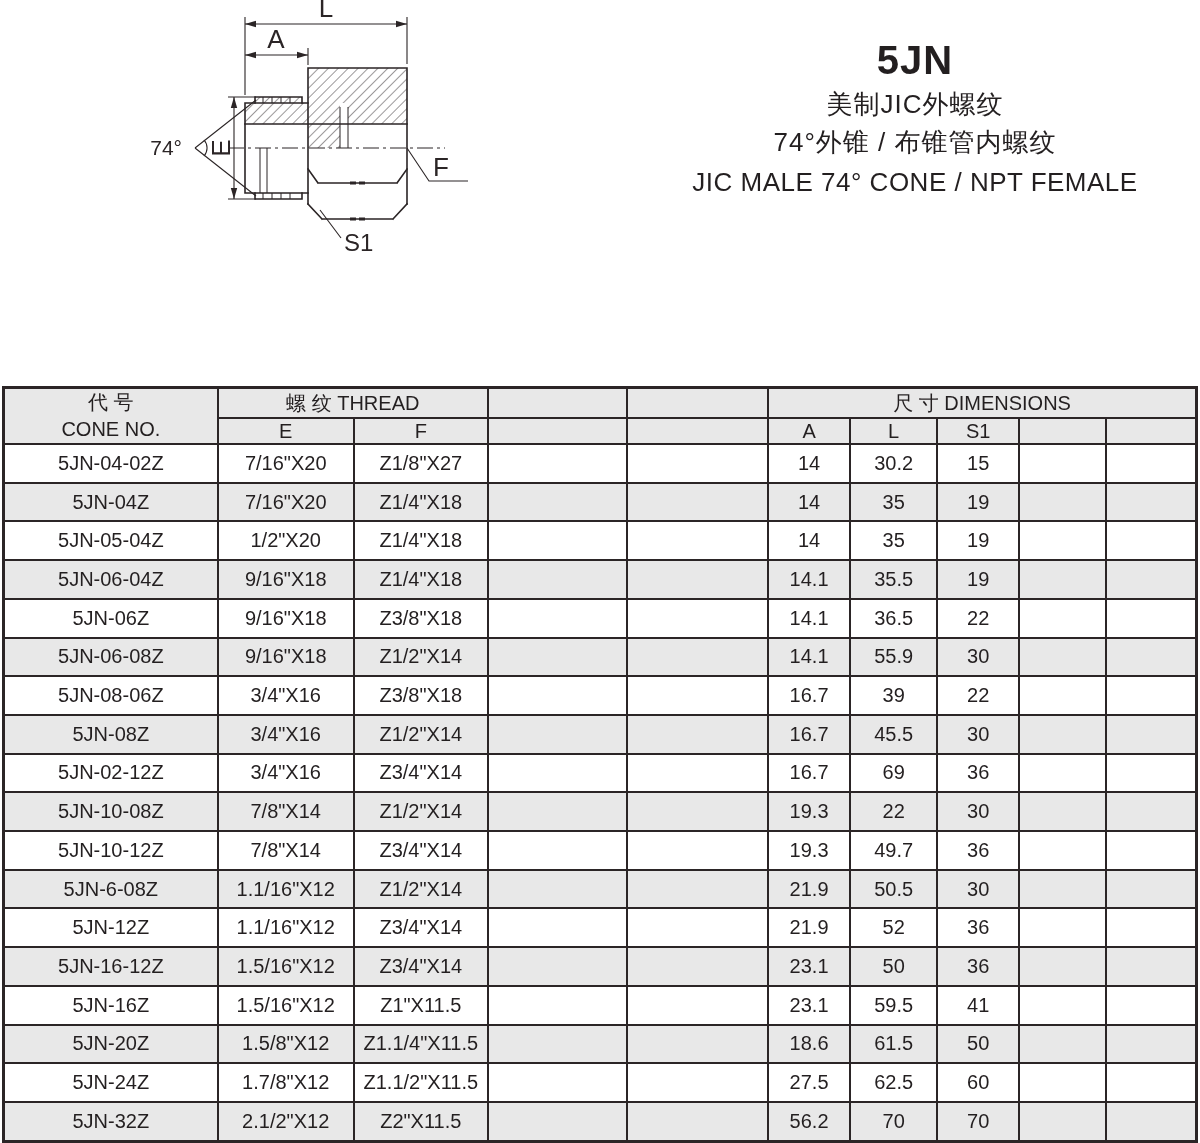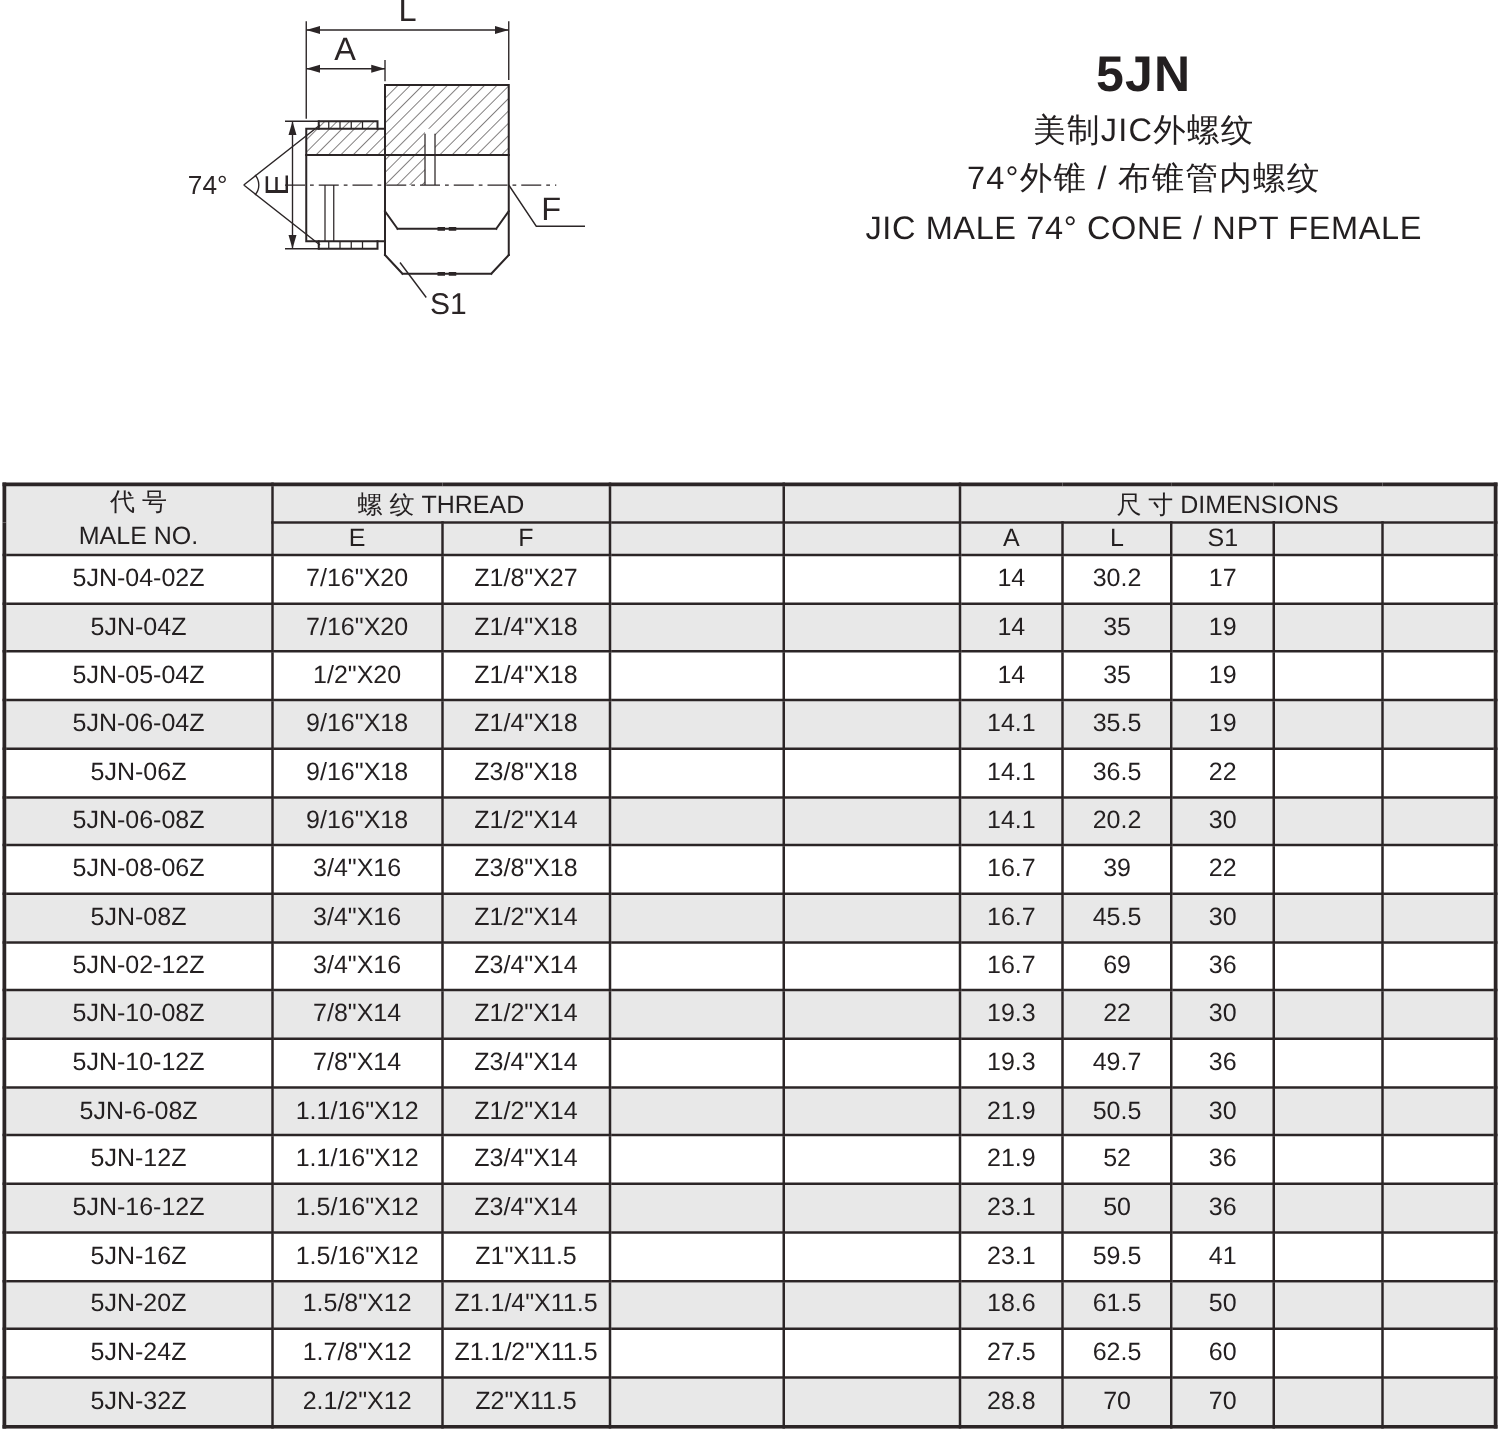--- a/index.html
+++ b/index.html
@@ -166,21 +166,21 @@
           <col style="width:82px">
         <col style="width:87px">
           <col style="width:82px">
           <col style="width:87px">
           <col style="width:90px">
       </colgroup>
       <thead>
         <tr>
           <th rowspan="2" class="part-head">
             <div>代 号</div>
-            <div>MALE NO.</div>
+            <div>CONE NO.</div>
           </th>
           <th colspan="2">螺 纹 THREAD</th>
           <th></th>
           <th></th>
           <th colspan="5">尺 寸  DIMENSIONS</th>
         </tr>
         <tr>
           <th>E</th>
           <th>F</th>
           <th></th>
@@ -194,21 +194,21 @@
       </thead>
       <tbody>
     <tr>
       <td>5JN-04-02Z</td>
       <td>7/16"X20</td>
       <td>Z1/8"X27</td>
       <td></td>
       <td></td>
       <td>14</td>
       <td>30.2</td>
-      <td>17</td>
+      <td>15</td>
       <td></td>
       <td></td>
     </tr>
 
     <tr>
       <td>5JN-04Z</td>
       <td>7/16"X20</td>
       <td>Z1/4"X18</td>
       <td></td>
       <td></td>
@@ -258,21 +258,21 @@
       <td></td>
     </tr>
 
     <tr>
       <td>5JN-06-08Z</td>
       <td>9/16"X18</td>
       <td>Z1/2"X14</td>
       <td></td>
       <td></td>
       <td>14.1</td>
-      <td>20.2</td>
+      <td>55.9</td>
       <td>30</td>
       <td></td>
       <td></td>
     </tr>
 
     <tr>
       <td>5JN-08-06Z</td>
       <td>3/4"X16</td>
       <td>Z3/8"X18</td>
       <td></td>
@@ -413,21 +413,21 @@
       <td></td>
       <td></td>
     </tr>
 
     <tr>
       <td>5JN-32Z</td>
       <td>2.1/2"X12</td>
       <td>Z2"X11.5</td>
       <td></td>
       <td></td>
-      <td>28.8</td>
+      <td>56.2</td>
       <td>70</td>
       <td>70</td>
       <td></td>
       <td></td>
     </tr>
   </tbody>
     </table>
   </div>
 
 </div>

